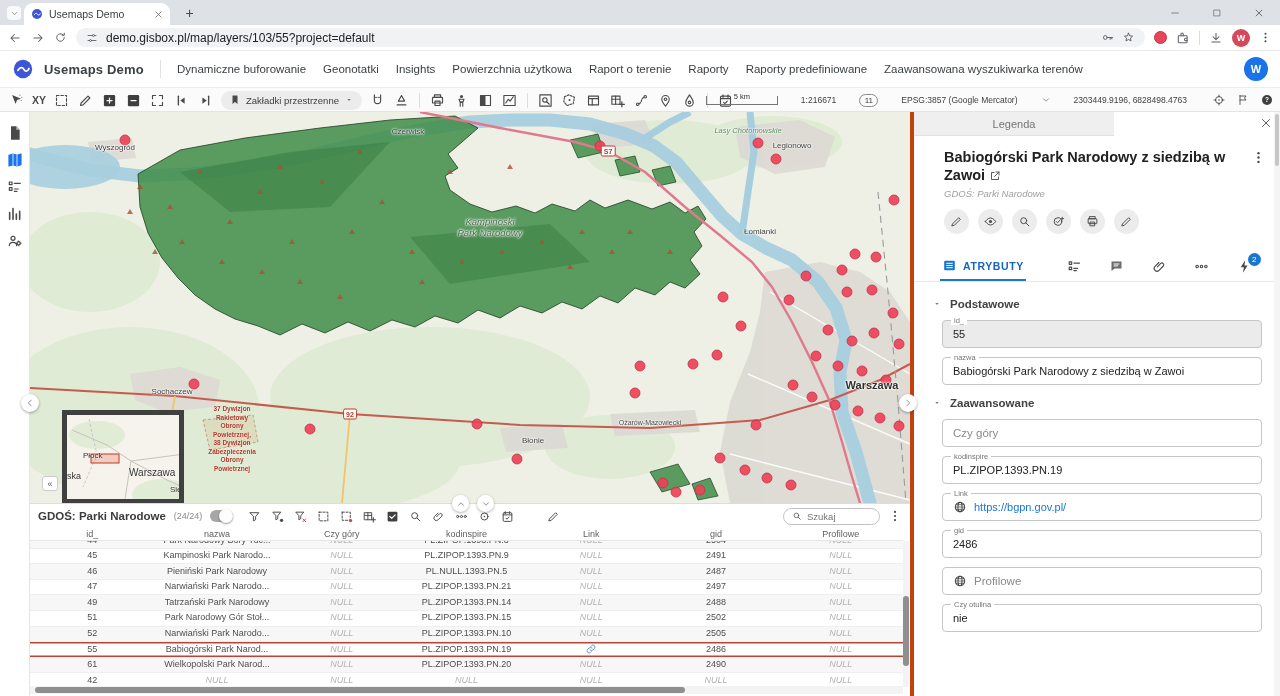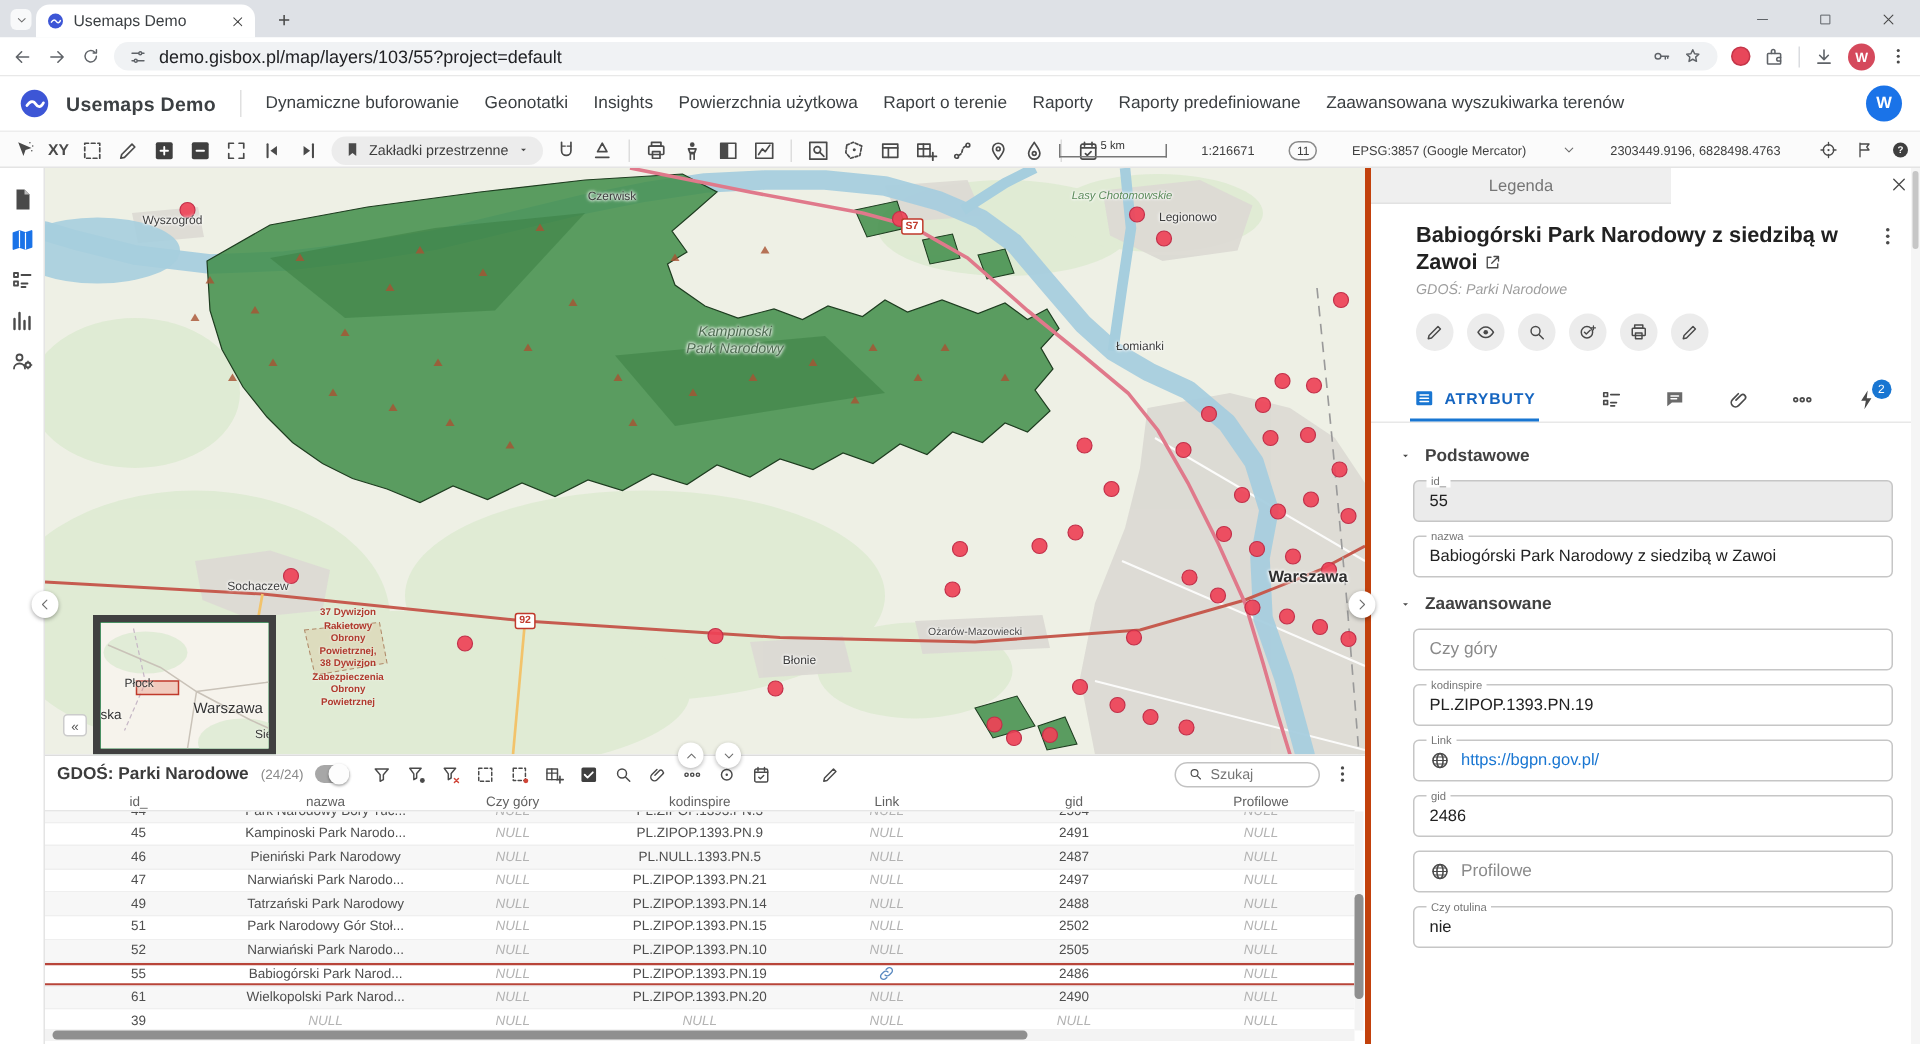--- a/index.html
+++ b/index.html
@@ -1269,21 +1269,21 @@
             </div>
             <div class="td">
               <span class="">2490</span>
             </div>
             <div class="td">
               <span class="null">NULL</span>
             </div>
           </div>
           <div class="tr">
             <div class="td">
-              <span class="">39</span>
+              <span class="">42</span>
             </div>
             <div class="td">
               <span class="null">NULL</span>
             </div>
             <div class="td">
               <span class="null">NULL</span>
             </div>
             <div class="td">
               <span class="null">NULL</span>
             </div>

